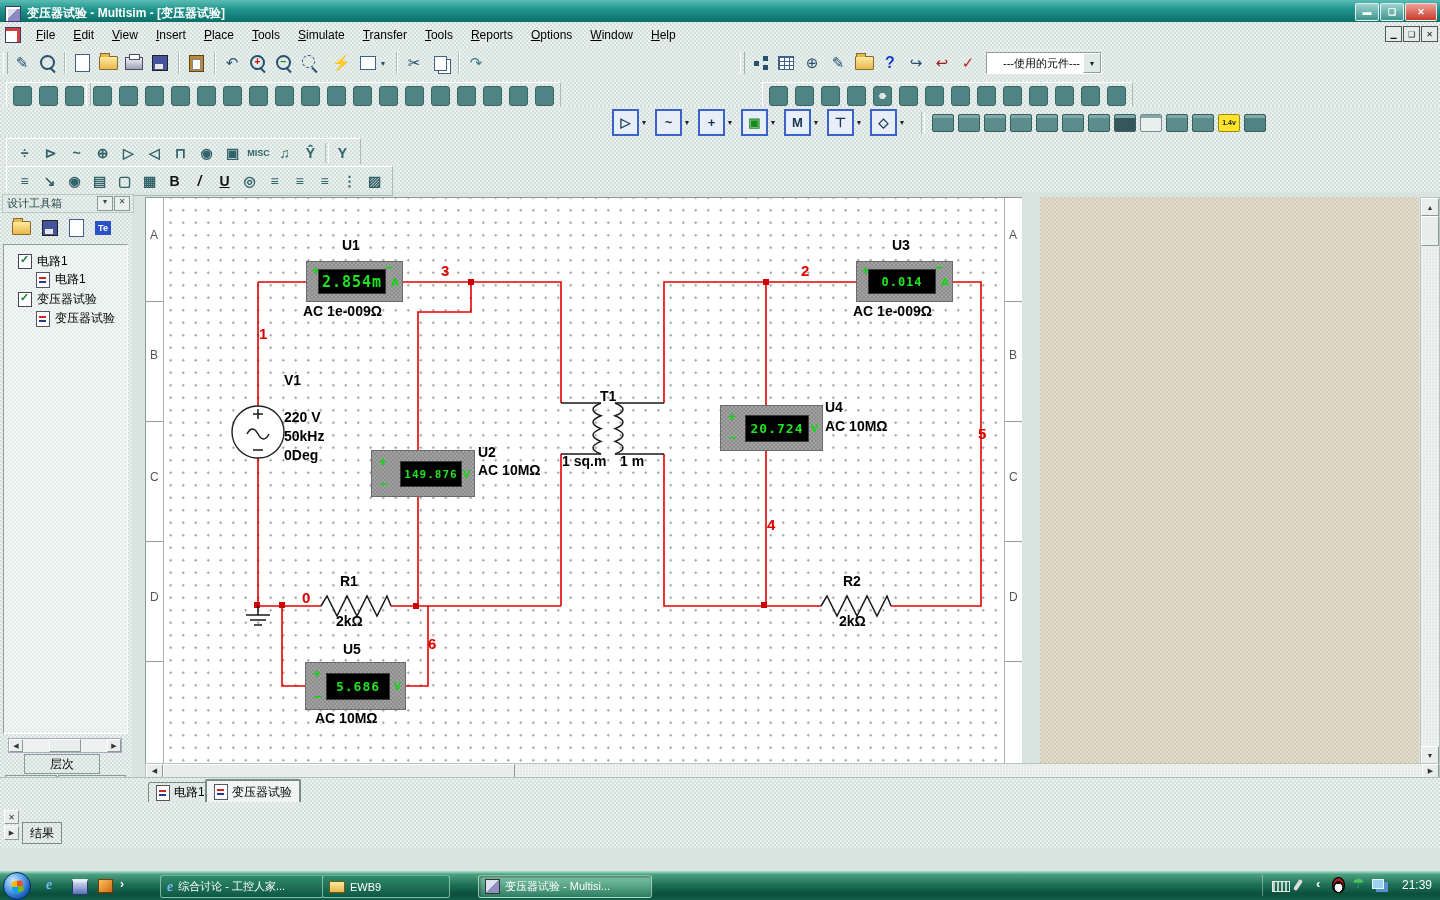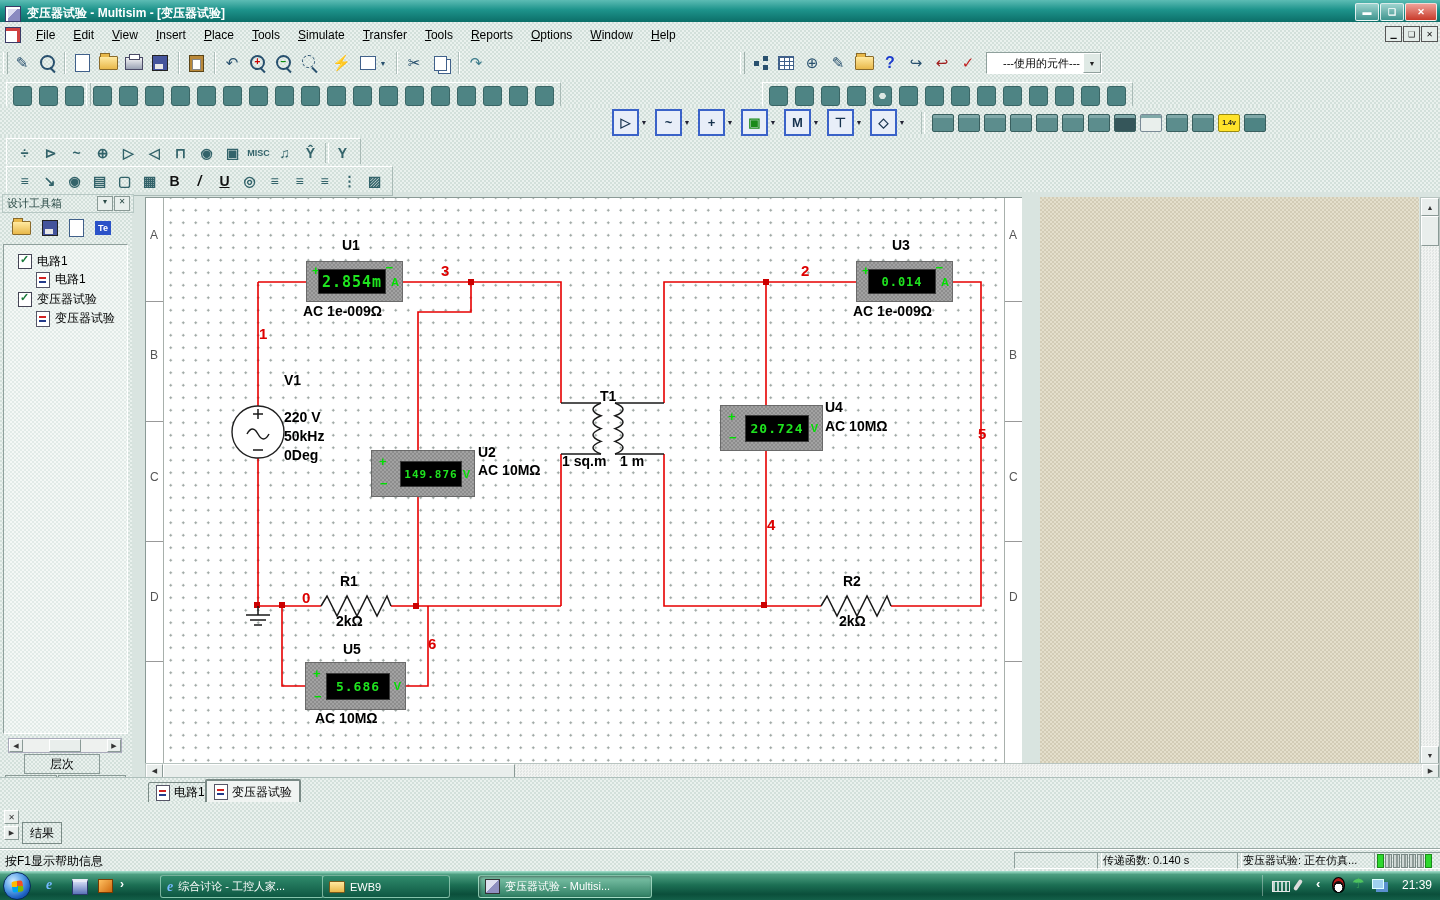--- a/index.html
+++ b/index.html
@@ -534,35 +534,20 @@
   </div>
 
   <div class="abs dither" style="left:0;top:802px;width:1440px;height:46px">
     <span class="sb3d" style="position:absolute;left:4px;top:8px;width:13px;height:12px;font-size:8px">✕</span>
     <span class="sb3d" style="position:absolute;left:4px;top:24px;width:13px;height:12px;font-size:7px">▶</span>
     <div class="sheettab dither" style="left:22px;top:20px;height:20px;border-radius:0">
       <span>结果</span>
     </div>
   </div>
 
-  <div class="abs dither" style="left:0;top:848px;width:1440px;height:23px;border-top:1px solid #98a8a4;box-shadow:inset 0 1px 0 #fff">
-    <span style="position:absolute;left:5px;top:4px;font-size:12px">按F1显示帮助信息</span>
-    <span class="seg" style="left:1014px;top:3px;width:76px;height:15px"></span>
-    <span class="seg" style="left:1097px;top:3px;width:133px;height:15px">传递函数: 0.140 s</span>
-    <span class="seg" style="left:1237px;top:3px;width:131px;height:15px">变压器试验: 正在仿真...</span>
-    <span class="seg" style="left:1374px;top:3px;width:62px;height:15px;padding:0 2px">
-      <span class="bar barg"></span>
-        <span class="bar bars"></span>
-        <span class="bar bars"></span>
-        <span class="bar bars"></span>
-        <span class="bar bars"></span>
-        <span class="bar bars"></span>
-        <span class="bar barg"></span>
-    </span>
-  </div>
 
   <div id="taskbar" class="abs">
     <span class="orb">
         <span class="flag"></span>
       </span>
     <span class="abs eicon" style="left:46px;top:7px">e</span>
     <span class="abs" style="left:72px;top:8px;width:14px;height:12px;background:linear-gradient(180deg,#cfd9f2,#5a72b8);border:1px solid #2a3a6a;border-top:3px solid #e8ecf8"></span>
     <span class="abs" style="left:98px;top:8px;width:13px;height:12px;background:linear-gradient(135deg,#ffc060,#d06a10);border:1px solid #7a3a00"></span>
     <span class="abs" style="left:120px;top:6px;color:#fff;font-size:12px;font-weight:bold">›</span>
 

